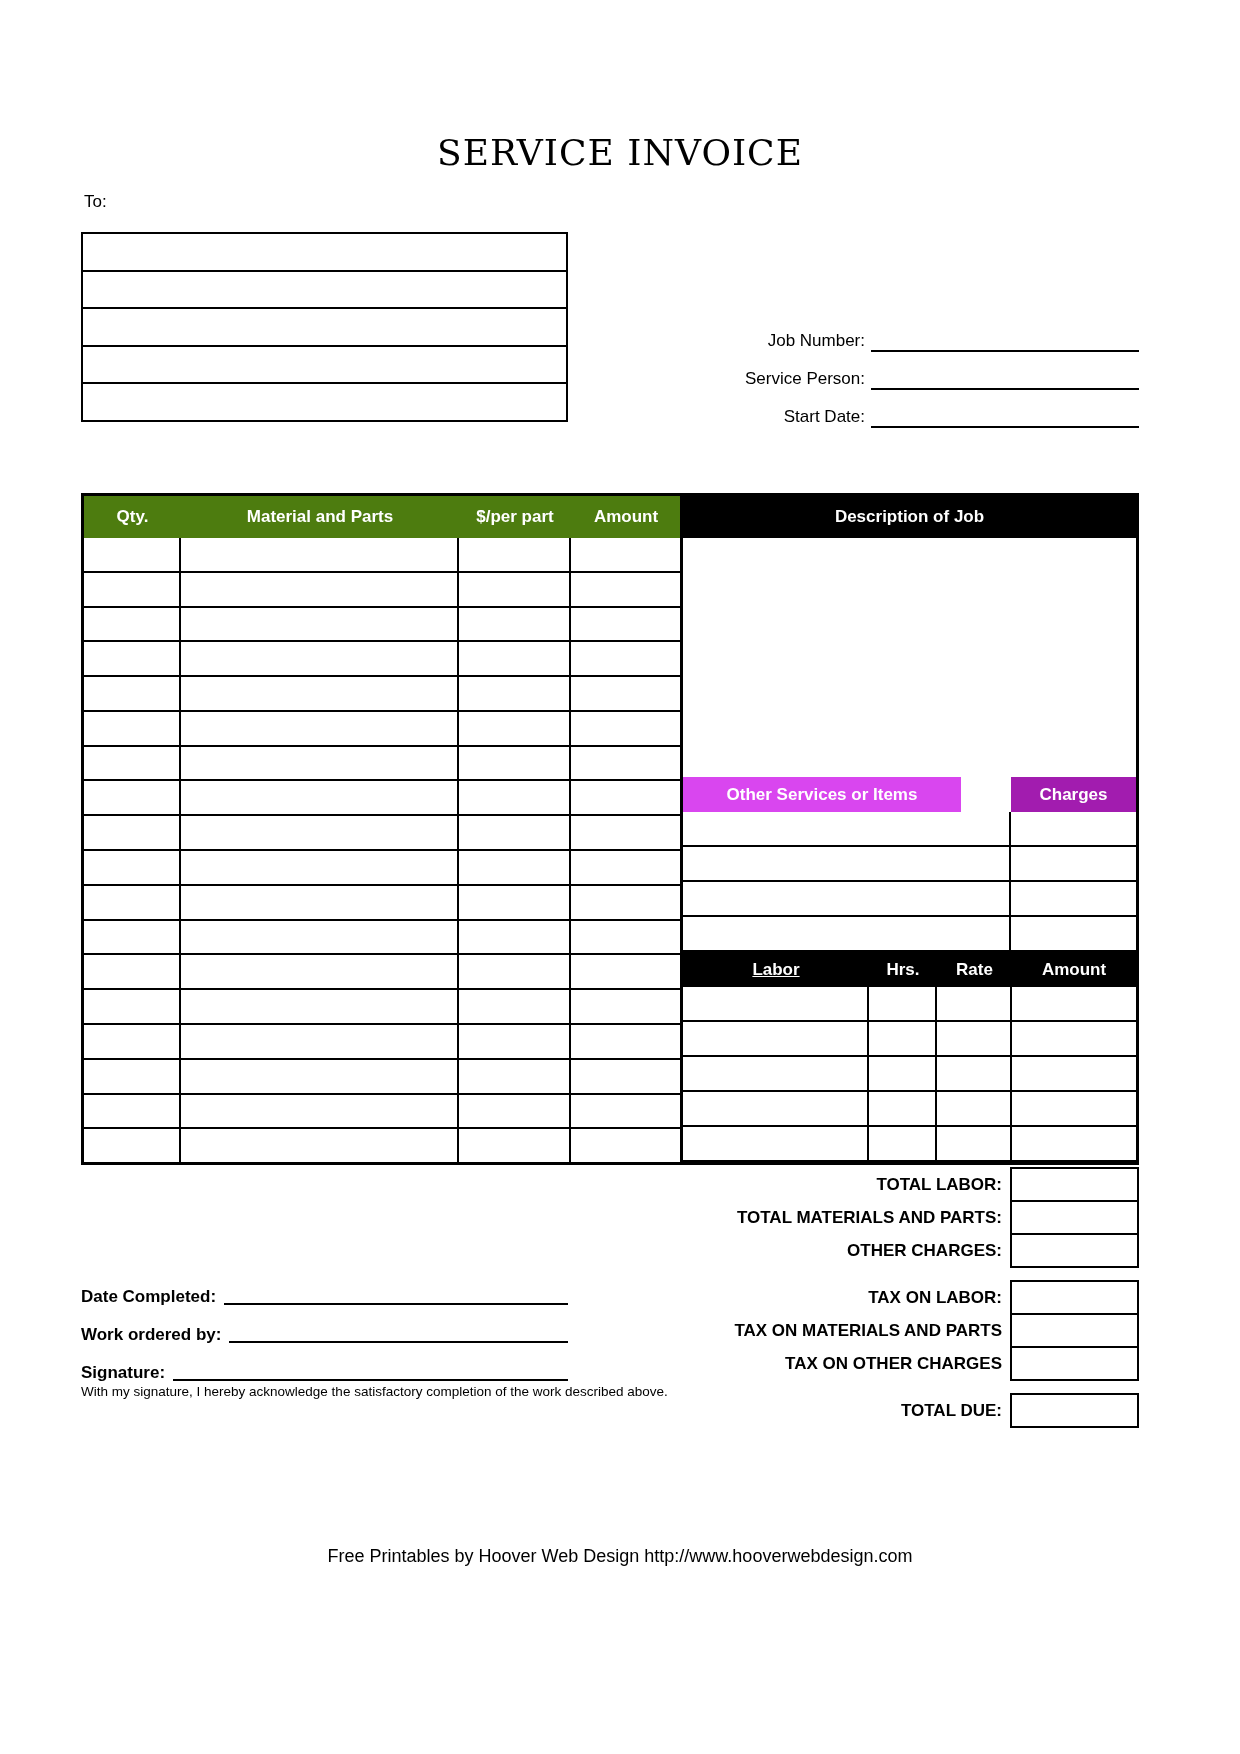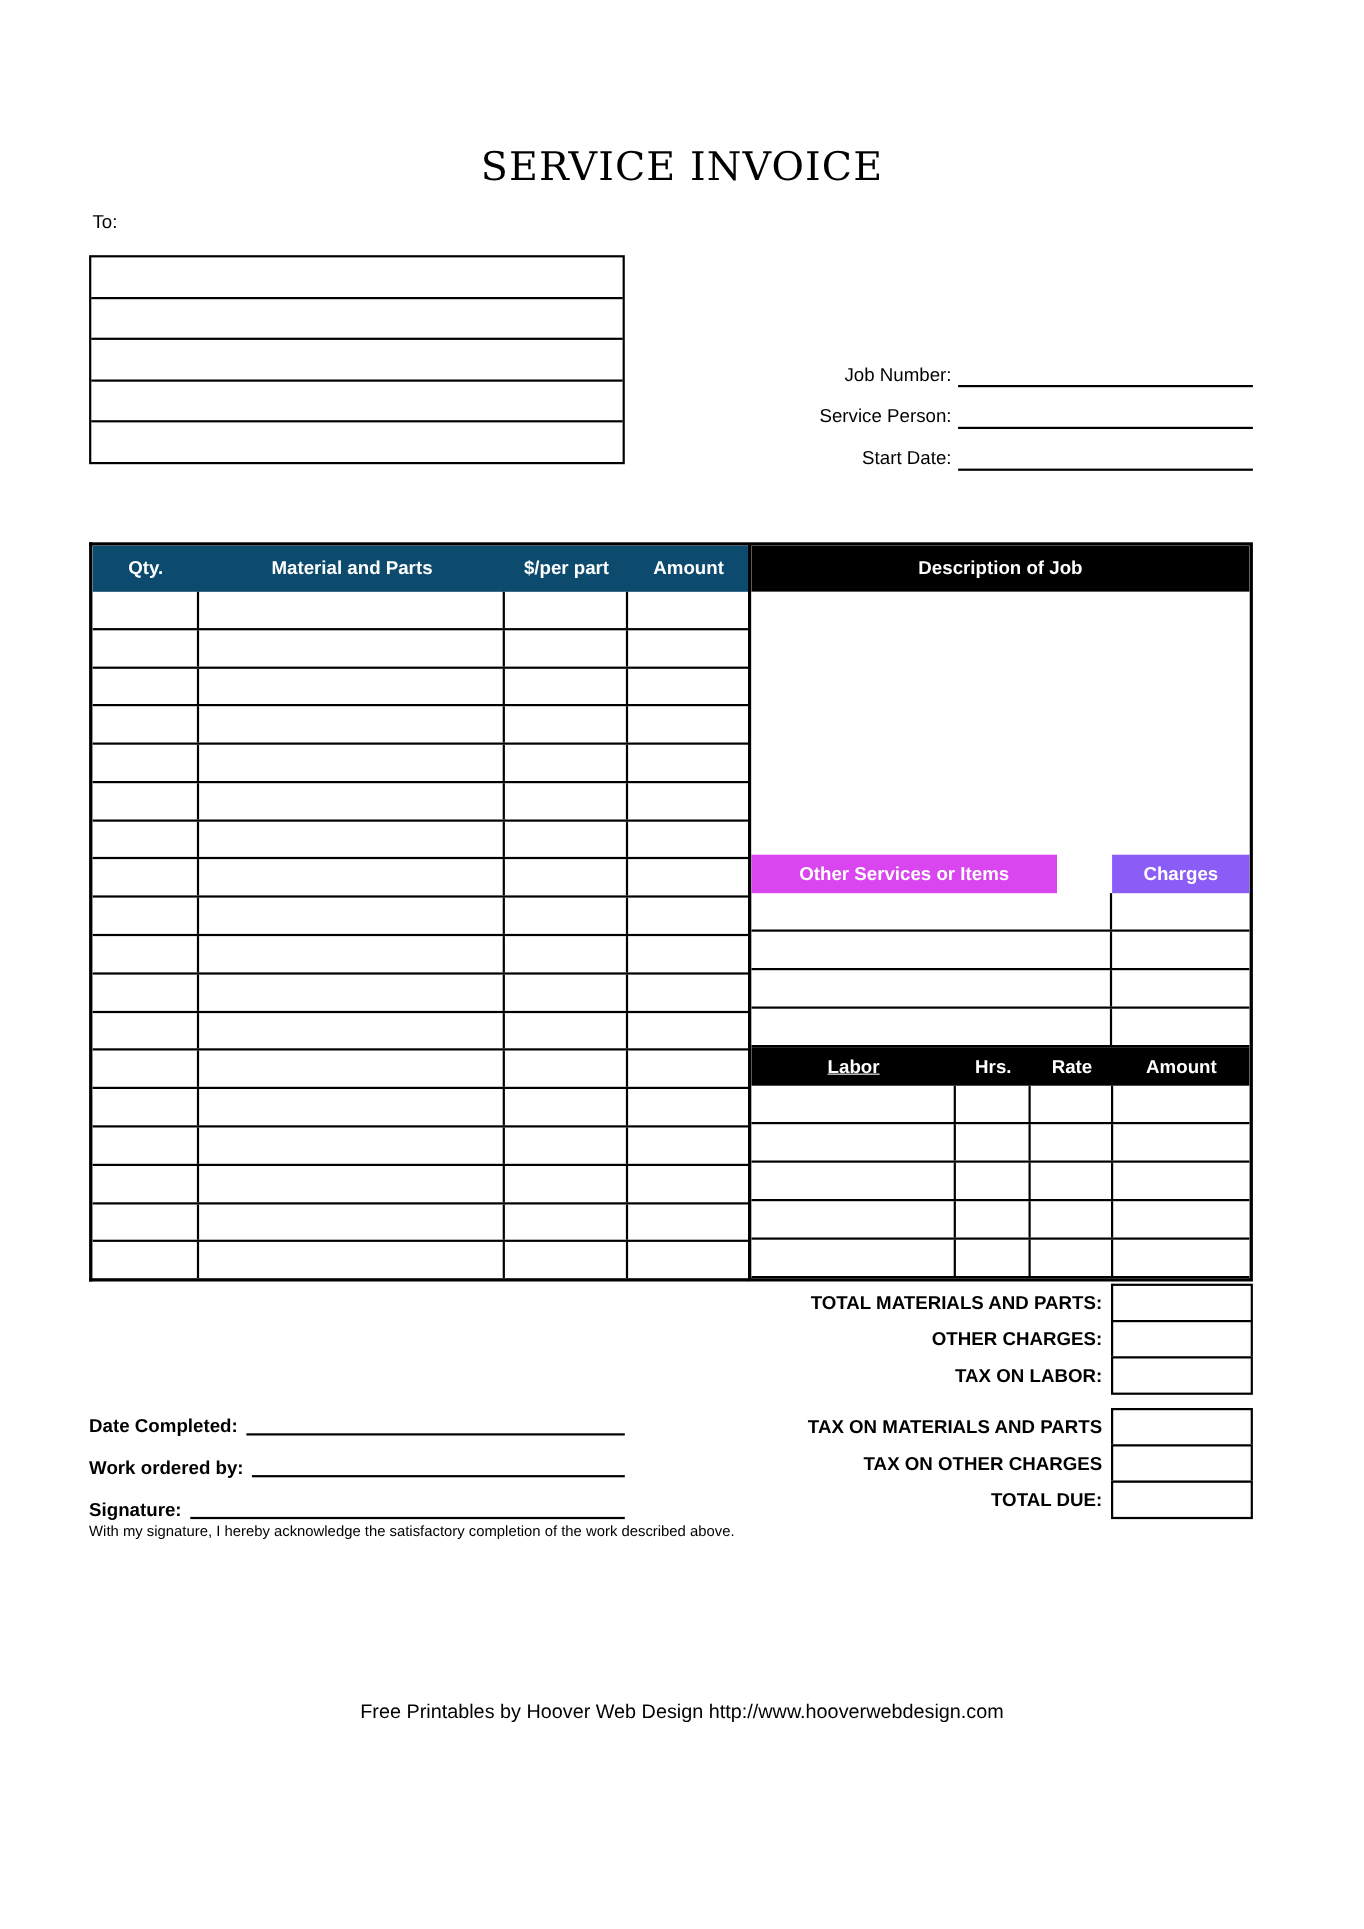--- a/index.html
+++ b/index.html
@@ -17,42 +17,42 @@
   .to-row { flex:1; border-bottom:2px solid #000; }
   .to-row:last-child { border-bottom:none; }
 
   .fields { position:absolute; left:600px; top:314px; width:539px; }
   .field-row { height:38px; display:flex; align-items:flex-end; justify-content:flex-end; }
   .field-label { font-weight:400; font-size:17px; white-space:nowrap; padding-right:6px; margin-bottom:1px; }
   .field-line { width:268px; height:0; border-bottom:2px solid #000; }
 
   .mtable { position:absolute; left:81px; top:493px; width:600px; height:672px;
             border:3px solid #000; border-right:none; display:flex; flex-direction:column; overflow:hidden; }
-  .mhead { height:42px; background:#0c4a6e; color:#fff; display:flex; align-items:center; flex-shrink:0; }
+  .mhead { height:42px; background:#4d7c0f; color:#fff; display:flex; align-items:center; flex-shrink:0; }
   .mhead > div { text-align:center; font-weight:700; font-size:17px; }
   .mrows { flex:1; display:flex; flex-direction:column; }
   .mrow { flex:1; display:flex; border-bottom:2px solid #000; }
   .mrow:last-child { border-bottom:none; }
   .mrow > div { border-right:2px solid #000; }
   .mrow > div:last-child { border-right:none; }
   .mhead > div:nth-child(1), .mrow > div:nth-child(1) { width:97px; }
   .mhead > div:nth-child(2), .mrow > div:nth-child(2) { width:278px; }
   .mhead > div:nth-child(3), .mrow > div:nth-child(3) { width:112px; }
   .mhead > div:nth-child(4), .mrow > div:nth-child(4) { flex:1; }
 
   .rsec { position:absolute; left:680px; top:493px; width:459px; height:672px;
           border:3px solid #000; display:flex; flex-direction:column; overflow:hidden; background:#fff; }
   .rhead { height:42px; flex-shrink:0; background:#000; color:#fff; font-weight:700; font-size:17px;
            display:flex; align-items:center; justify-content:center; }
   .descarea { flex:1; background:#fff; }
   .osibar { height:35px; flex-shrink:0; display:flex; }
   .osi-left { width:278px; background:#d946ef; color:#fff; font-weight:700; font-size:17px;
               display:flex; align-items:center; justify-content:center; }
   .osi-gap { width:50px; background:#fff; }
-  .osi-right { flex:1; background:#8b5cf6; color:#fff; font-weight:700; font-size:17px;
+  .osi-right { flex:1; background:#a21caf; color:#fff; font-weight:700; font-size:17px;
                display:flex; align-items:center; justify-content:center; }
   .crow { height:35px; flex-shrink:0; display:flex; border-bottom:2px solid #000; }
   .crow > div:first-child { width:328px; border-right:2px solid #000; }
   .crow > div:last-child { flex:1; }
   .lbar { height:35px; flex-shrink:0; background:#000; color:#fff; display:flex; align-items:center; }
   .lbar > div { text-align:center; font-weight:700; font-size:17px; }
   .lrow { height:35px; flex-shrink:0; display:flex; border-bottom:2px solid #000; }
   .lrow > div { border-right:2px solid #000; }
   .lrow > div:last-child { border-right:none; }
   .lbar > div:nth-child(1), .lrow > div:nth-child(1) { width:186px;text-decoration:underline; }
@@ -290,20 +290,24 @@
         <div></div>
         <div></div>
         <div></div>
         <div></div>
       </div>
       </div>
   </div>
 
   <div class="totals">
 
+  <div class="trow">
+      <div class="tlabel">TOTAL LABOR:</div>
+      <div class="tbox"></div>
+    </div>
       <div class="trow">
       <div class="tlabel">TOTAL MATERIALS AND PARTS:</div>
       <div class="tbox"></div>
     </div>
       <div class="trow">
       <div class="tlabel">OTHER CHARGES:</div>
       <div class="tbox"></div>
     </div>
       <div class="trow">
       <div class="tlabel">TAX ON LABOR:</div>

